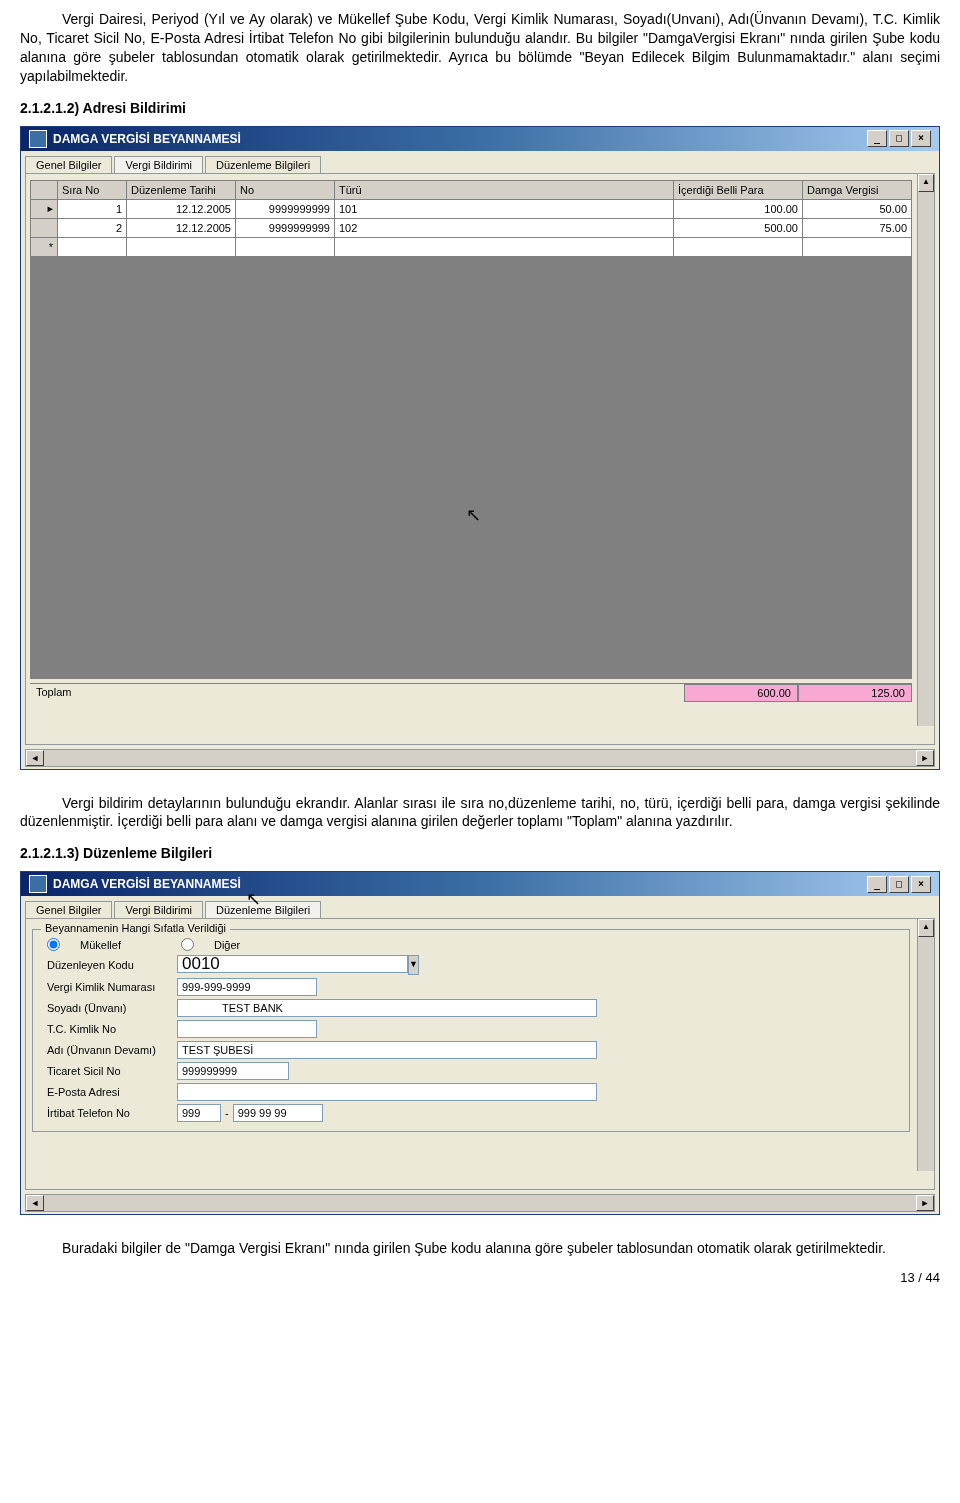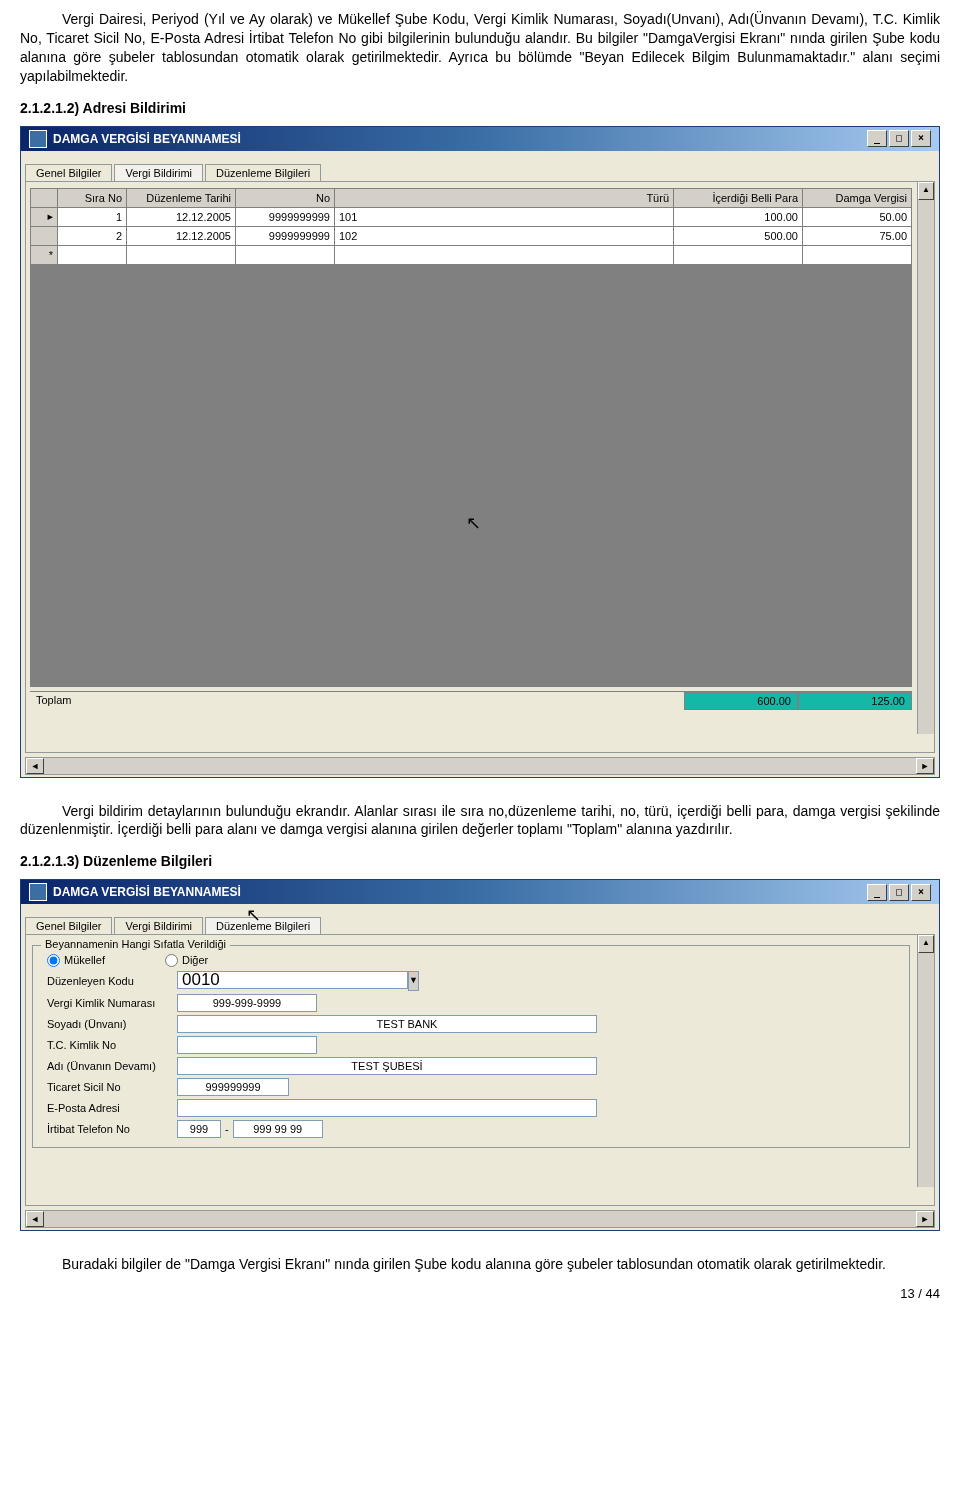--- a/index.html
+++ b/index.html
@@ -54,21 +54,20 @@
     color: #000;
     font-family: monospace;
   }
   
   
   .tabs-wrap {
     display: flex;
     background: #ece9d8;
     padding: 4px 4px 0 4px;
     border-bottom: 0;
-    margin-top: 8px;
   }
   .tab {
     border: 1px solid #919b9c;
     border-bottom: none;
     background: #ece9d8;
     font-size: 11px;
     padding: 2px 10px;
     margin-right: 2px;
     position: relative;
     top: 1px;
@@ -115,21 +114,21 @@
     background: #fff;
   }
   table.grid th, table.grid td {
     border: 1px solid #808080;
     padding: 1px 4px;
     height: 16px;
   }
   table.grid th {
     background: #d4d0c8;
     font-weight: normal;
-    text-align: right;
+    text-align: left;
   }
   table.grid td { text-align: right; }
   .row-handle {
     width: 18px;
     background: #d4d0c8;
     text-align: center;
   }
   .grid-spacer {
     height: 420px;
     background: #808080;
@@ -138,21 +137,21 @@
   }
   .totals-row {
     display: flex;
     background: #ece9d8;
     font-size: 11px;
     border-top: 1px solid #808080;
     margin-right: 18px;
     margin-top: 4px;
   }
   .totals-row .lbl { flex: 1; padding: 2px 6px; }
-  .totals-row .val { width: 100px; text-align: right; padding: 2px 6px; background:#14b8a6; border:1px solid #808080; }
+  .totals-row .val { width: 100px; text-align: right; padding: 2px 6px; background:#f9a8d4; border:1px solid #808080; }
   .hscroll {
     height: 16px;
     background: #d4d0c8;
     margin: 2px 4px;
     border: 1px solid #919b9c;
     display: flex; justify-content: space-between;
     font-size: 9px; line-height:14px;
   }
   .hscroll span { width:16px; text-align:center; border:1px solid #fff; border-right-color:#404040; border-bottom-color:#404040;}
   
@@ -165,37 +164,36 @@
   }
   .group-title {
     position: absolute;
     top: -8px;
     left: 8px;
     background: #ece9d8;
     font-size: 11px;
     padding: 0 4px;
   }
   .radios { display: flex; gap: 60px; margin-bottom: 4px; font-size:11px; align-items:center;}
-  .radio { display:flex; gap:4px;}
+  .radio { display:flex; align-items:center; gap:20px;}
   .radio input { margin:0;}
   .form-row {
     display: flex;
     align-items: center;
     font-size: 11px;
     margin: 3px 0;
   }
   .form-row label { width: 130px; }
   .text-input {
     border: 1px solid #7f9db9;
     background: #fff;
     height: 18px;
     padding: 0 4px;
     font-size: 11px;
     box-sizing: border-box;
-    text-align: center;
   }
   .combo { width: 140px; display:flex; }
   .combo .ci { flex:1; border:1px solid #7f9db9; background:#fff; height:18px; padding:0 4px; font-size:17px; box-sizing:border-box;}
   .combo .cb { width:16px; height:18px; background:#d4d0c8; border:1px solid #7f9db9; text-align:center; font-size:9px; line-height:16px;}
   .phone-group { display:flex; gap:4px; align-items:center;}
   .page-footer { text-align: right; font-size: 13px; margin-top: 10px;}
   .cursor-arrow {
     position: absolute;
     font-size: 18px;
     color: #000;

